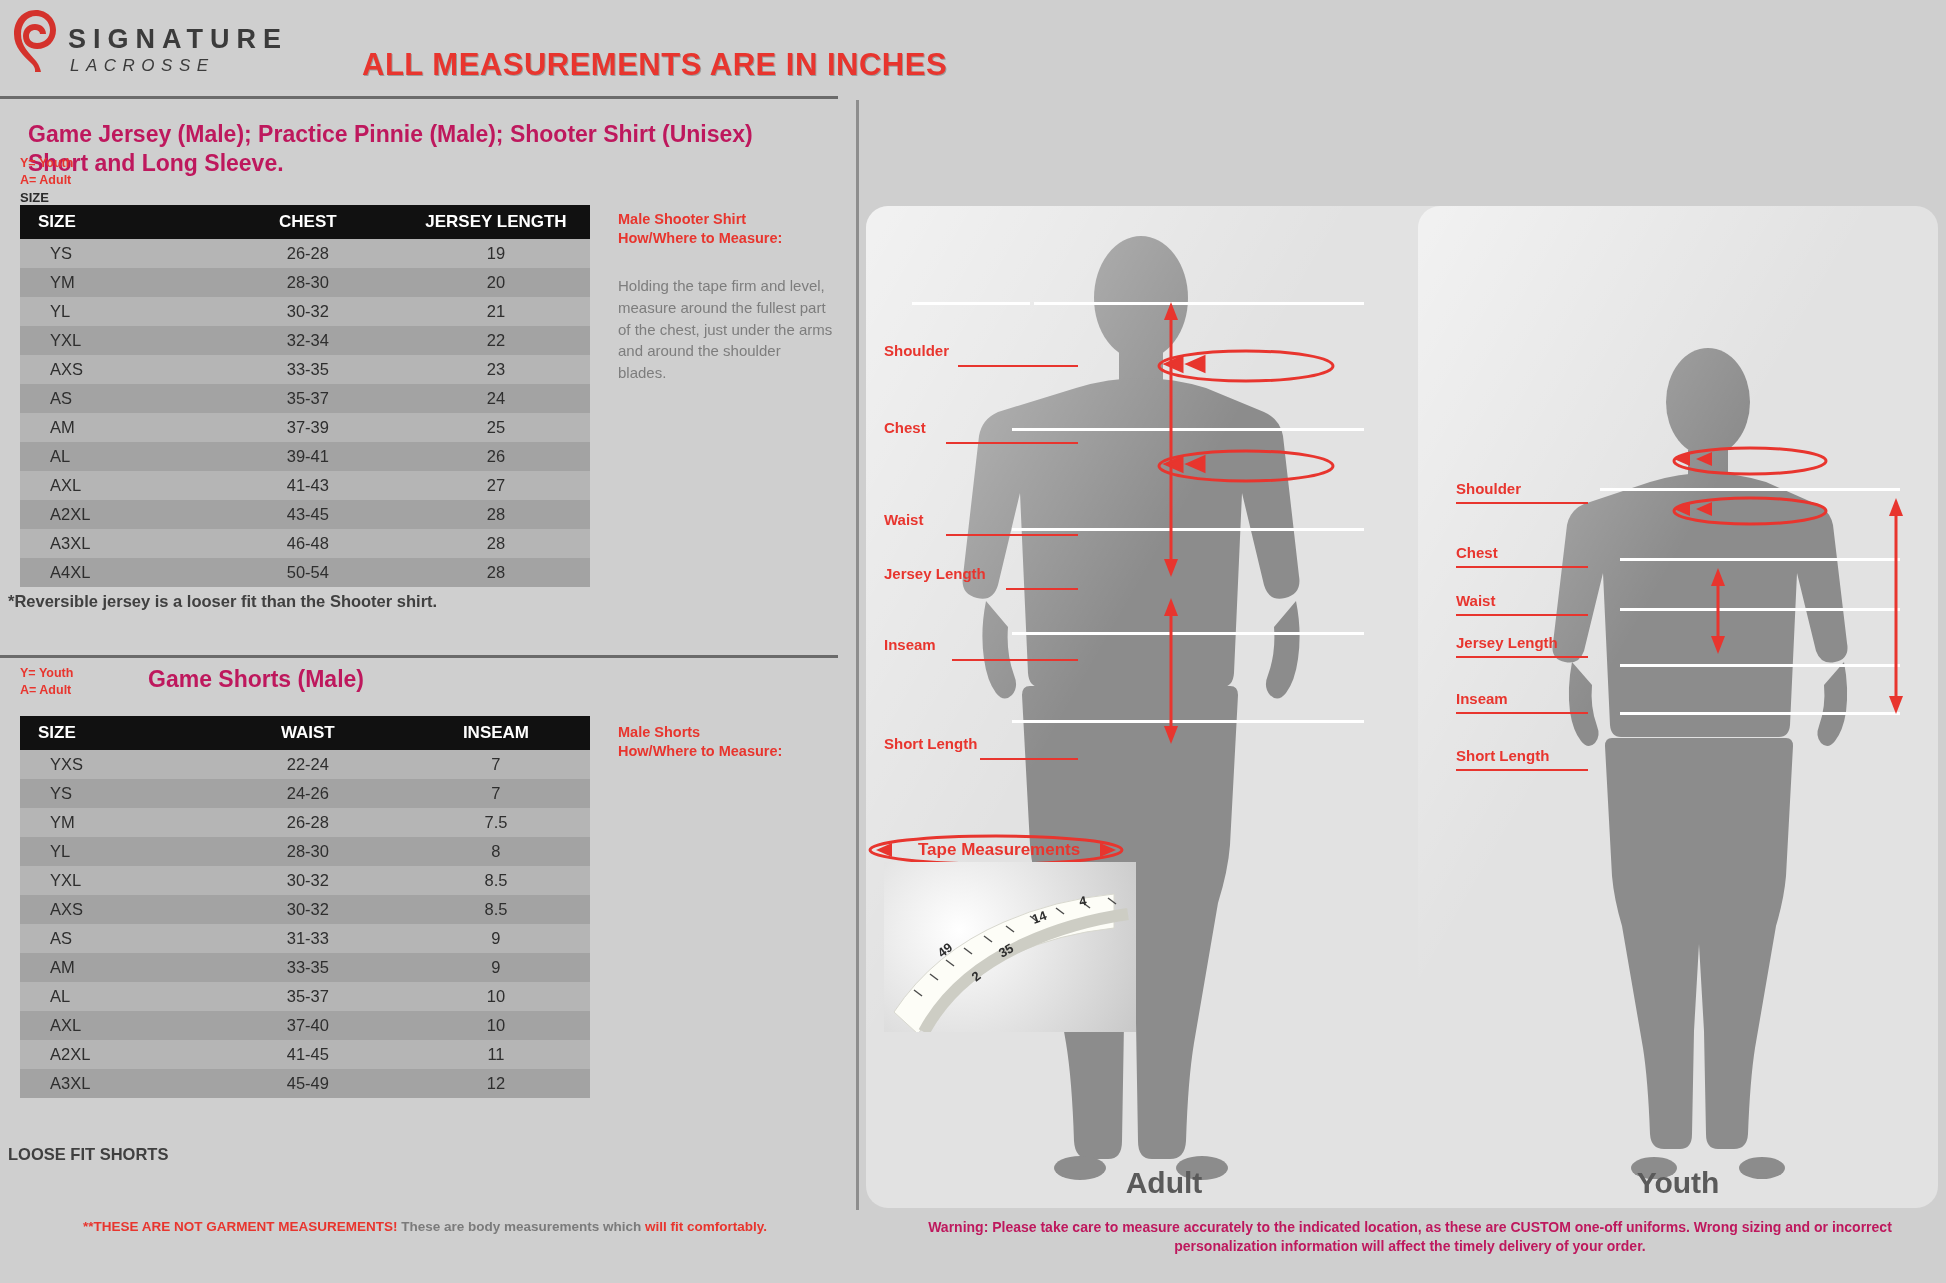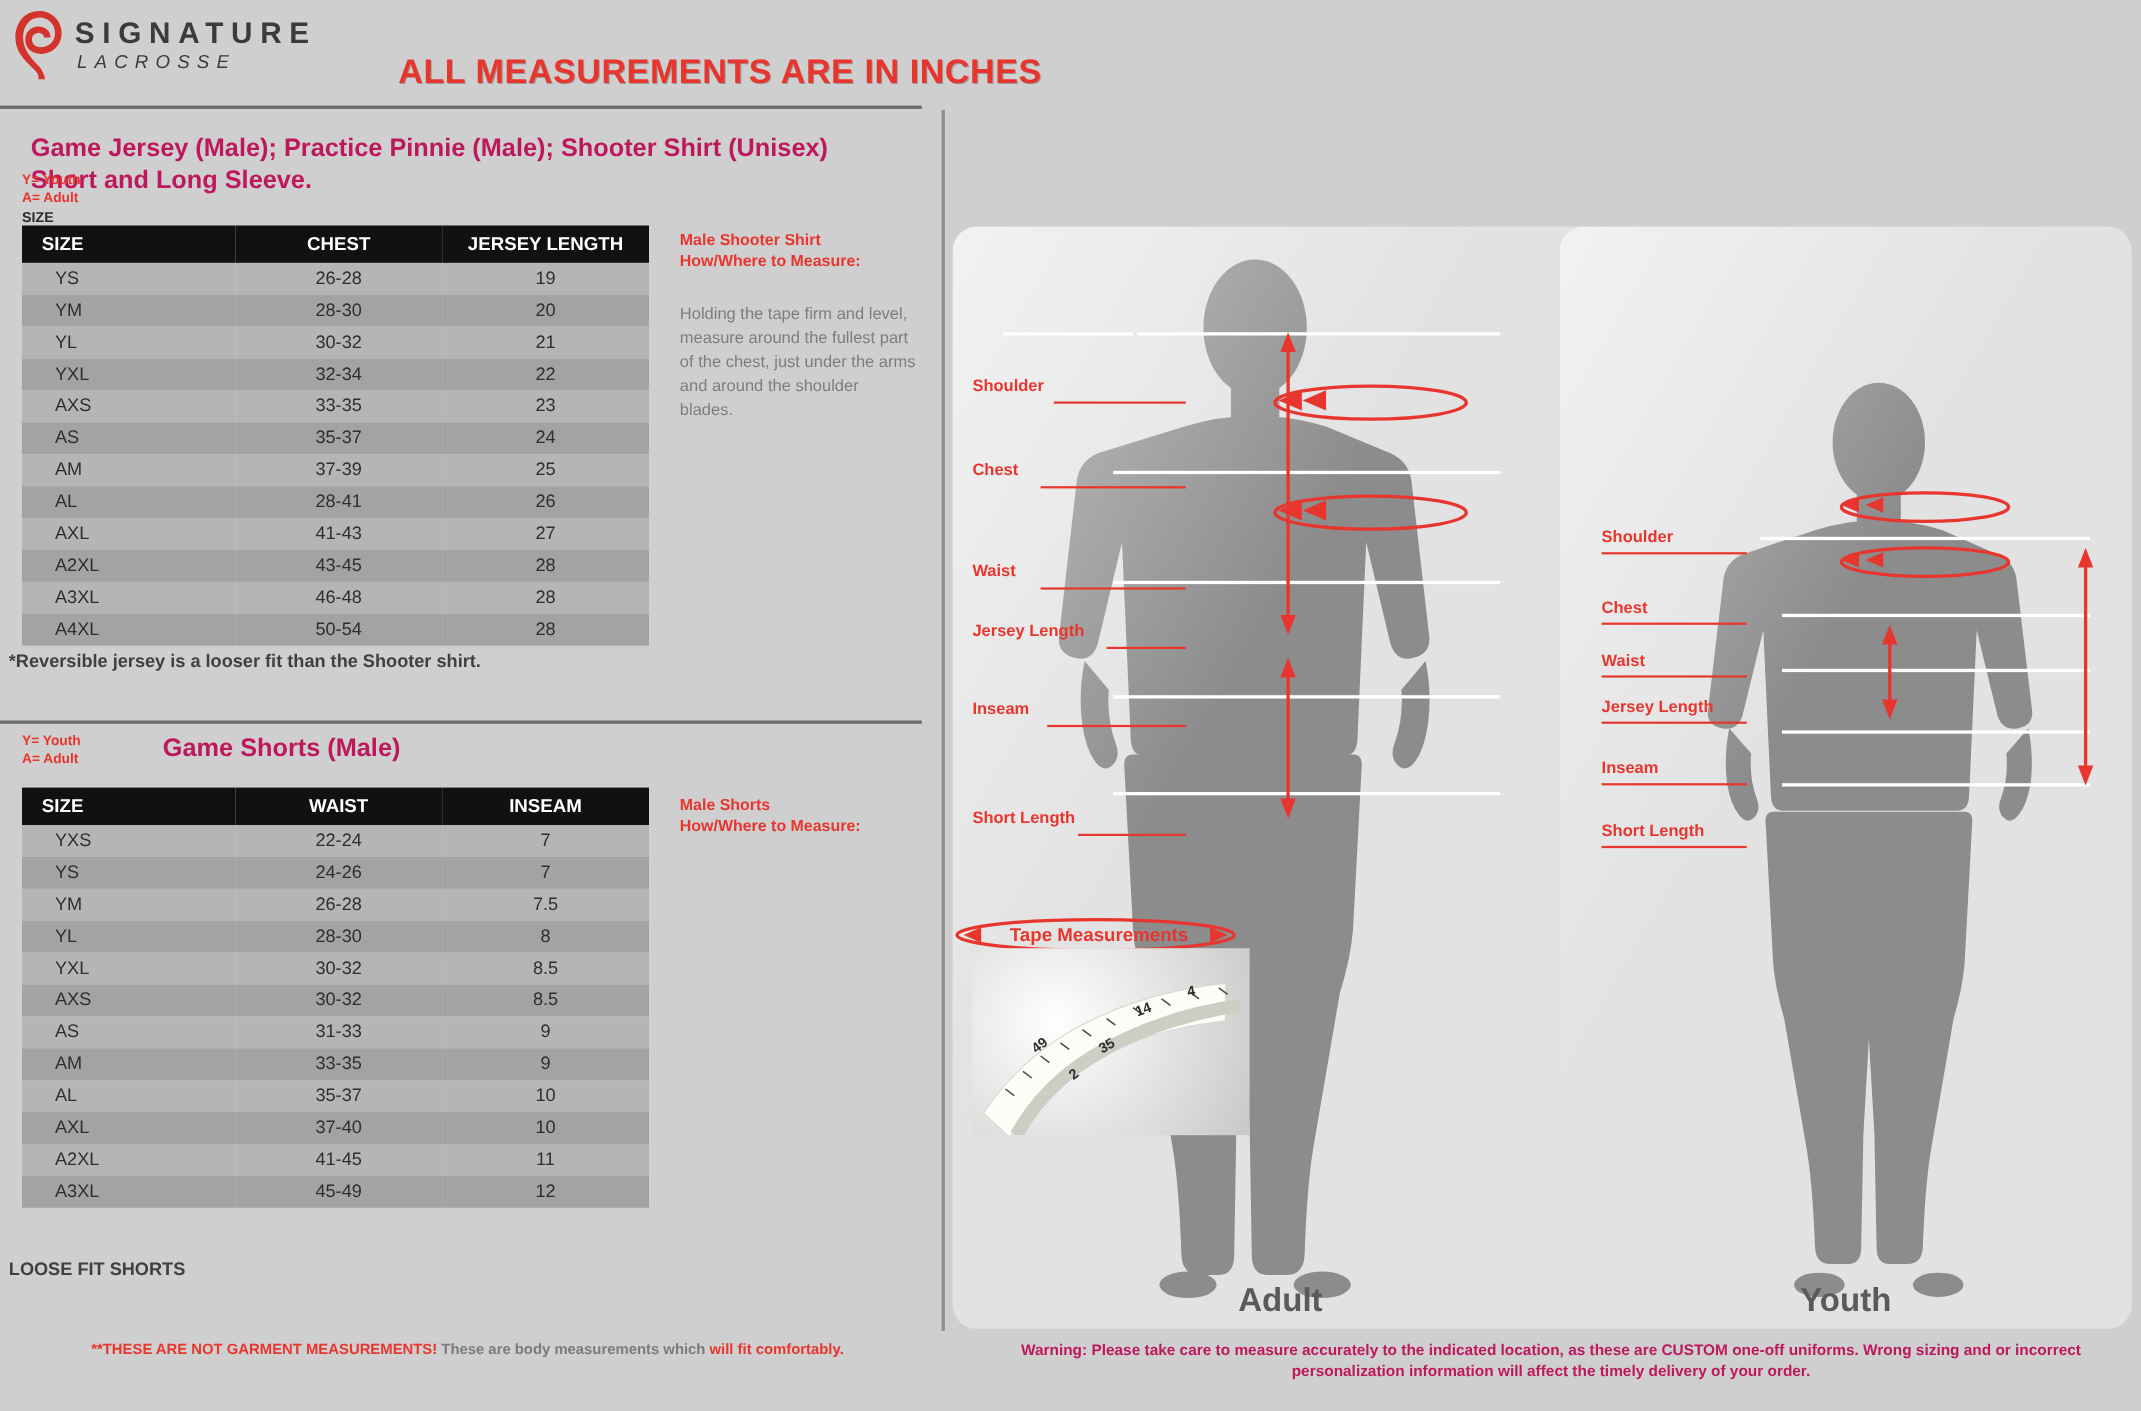--- a/index.html
+++ b/index.html
@@ -16,21 +16,21 @@
     position: relative;
     width: 1946px;
     height: 1283px;
   }
 
   
   .brand {
     position: absolute;
     left: 10px; top: 8px;
     display: flex;
-    align-items: center;
+    align-items: flex-end;
     gap: 10px;
   }
   .brand-mark { width: 48px; height: 66px; }
   .brand-text { line-height: 1; }
   .brand-name {
     font-size: 27px;
     font-weight: bold;
     letter-spacing: 7px;
     color: #3b3b3b;
   }
@@ -282,21 +282,21 @@
           <td>35-37</td>
           <td>24</td>
         </tr>
         <tr class="odd">
           <td class="left">AM</td>
           <td>37-39</td>
           <td>25</td>
         </tr>
         <tr class="even">
           <td class="left">AL</td>
-          <td>28-41</td>
+          <td>39-41</td>
           <td>26</td>
         </tr>
         <tr class="odd">
           <td class="left">AXL</td>
           <td>41-43</td>
           <td>27</td>
         </tr>
         <tr class="even">
           <td class="left">A2XL</td>
           <td>43-45</td>

